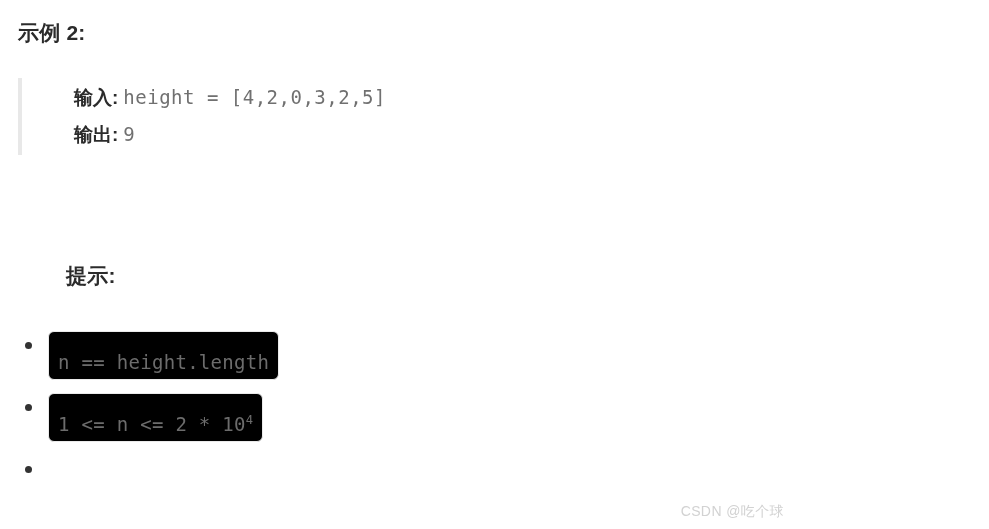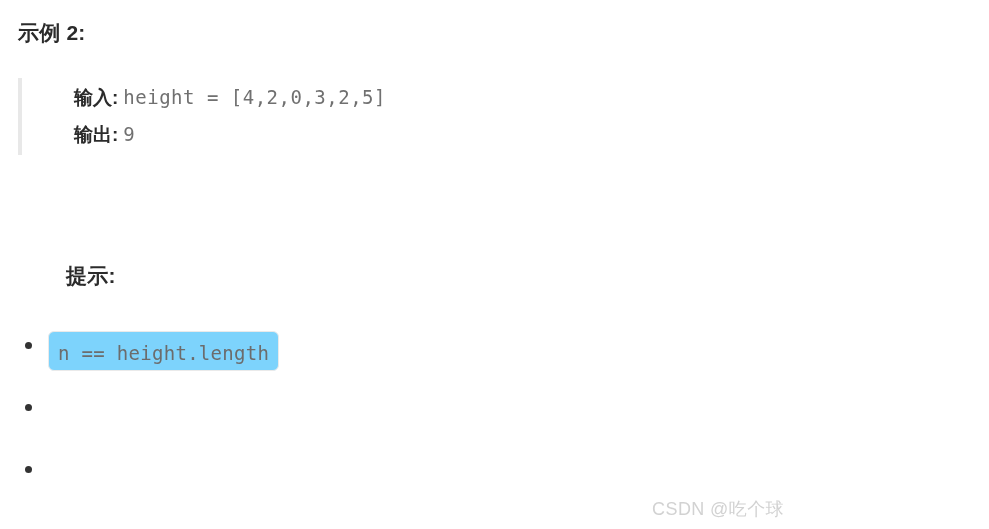--- a/index.html
+++ b/index.html
@@ -90,22 +90,22 @@
     width: 7px;
     height: 7px;
     border-radius: 50%;
     background: #333333;
   }
   .code-chip {
     position: absolute;
     left: 48px;
     top: 5px;
     display: inline-block;
-    padding: 12px 9px 6px 9px;
-    background: #7dd3fc;
+    padding: 21px 9px 6px 9px;
+    background: #000000;
     border: 1px solid #eaeaea;
     border-radius: 6px;
     font-family: "DejaVu Sans Mono", monospace;
     font-size: 19px;
     color: #6c6c6c;
     line-height: 1.05;
     white-space: nowrap;
     letter-spacing: 0.3px;
   }
   .code-chip sup {
@@ -113,21 +113,21 @@
     vertical-align: super;
     line-height: 0;
   }
 
   
   .watermark {
     position: absolute;
     right: 12px;
     bottom: 8px;
     font-family: "Liberation Sans", "DejaVu Sans", sans-serif;
-    font-size: 18px;
+    font-size: 14px;
     color: #d2d2d2;
     white-space: nowrap;
     letter-spacing: 0.4px;
   }
 </style>
 </head>
 <body>
 
 <div class="page">
 
@@ -146,20 +146,21 @@
 
   <div class="hint-list">
 
     <div class="hint-item">
       <span class="bullet-dot"></span>
       <span class="code-chip"><span>n == height.length</span><sup></sup></span>
     </div>
 
     <div class="hint-item">
       <span class="bullet-dot"></span>
+      <span class="code-chip"><span>1 &lt;= n &lt;= 2 * 10</span><sup>4</sup></span>
     </div>
 
     <div class="hint-item">
       <span class="bullet-dot"></span>
     </div>
 
   </div>
 
   <div class="watermark">CSDN @吃个球</div>
 

